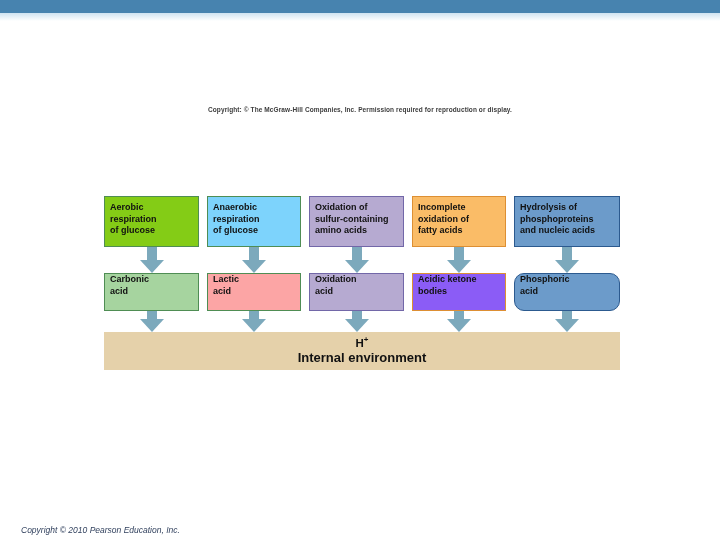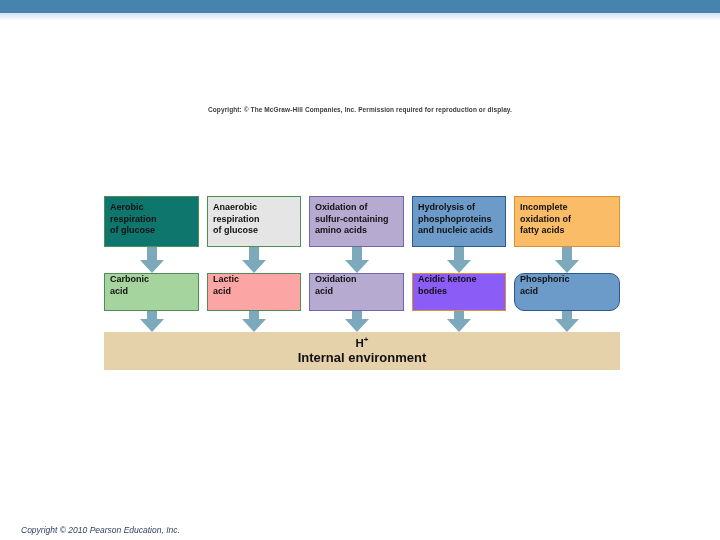--- a/index.html
+++ b/index.html
@@ -59,35 +59,35 @@
 
 <div class="slide">
 
   <div class="topbar" style="background-color: rgb(71, 131, 175);"></div>
   <div class="topbar-fade"></div>
 
   <div class="header-copy">Copyright: © The McGraw-Hill Companies, Inc. Permission required for reproduction or display.</div>
 
   <div class="diagram" style="--arrow: #7ca9bc;">
 
-    <div class="box" style="background-color: #0f766e; border-color: rgb(79, 141, 84);">Aerobic
+    <div class="box" style="background-color: #84cc16; border-color: rgb(79, 141, 84);">Aerobic
 respiration
 of glucose</div>
-    <div class="box" style="background-color: #e5e5e5; border-color: rgb(79, 141, 84);">Anaerobic
+    <div class="box" style="background-color: #7dd3fc; border-color: rgb(79, 141, 84);">Anaerobic
 respiration
 of glucose</div>
     <div class="box" style="background-color: rgb(182, 170, 209); border-color: rgb(114, 103, 168);">Oxidation of
 sulfur-containing
 amino acids</div>
+    <div class="box" style="background-color: rgb(250, 188, 103); border-color: rgb(221, 143, 51);">Incomplete
+oxidation of
+fatty acids</div>
     <div class="box" style="background-color: rgb(108, 155, 202); border-color: rgb(44, 90, 143);">Hydrolysis of
 phosphoproteins
 and nucleic acids</div>
-    <div class="box" style="background-color: rgb(250, 188, 103); border-color: rgb(221, 143, 51);">Incomplete
-oxidation of
-fatty acids</div>
 
     <div class="arrow-cell">
       <div class="arrow-stem"></div>
       <div class="arrow-head"></div>
     </div>
     <div class="arrow-cell">
       <div class="arrow-stem"></div>
       <div class="arrow-head"></div>
     </div>
     <div class="arrow-cell">

